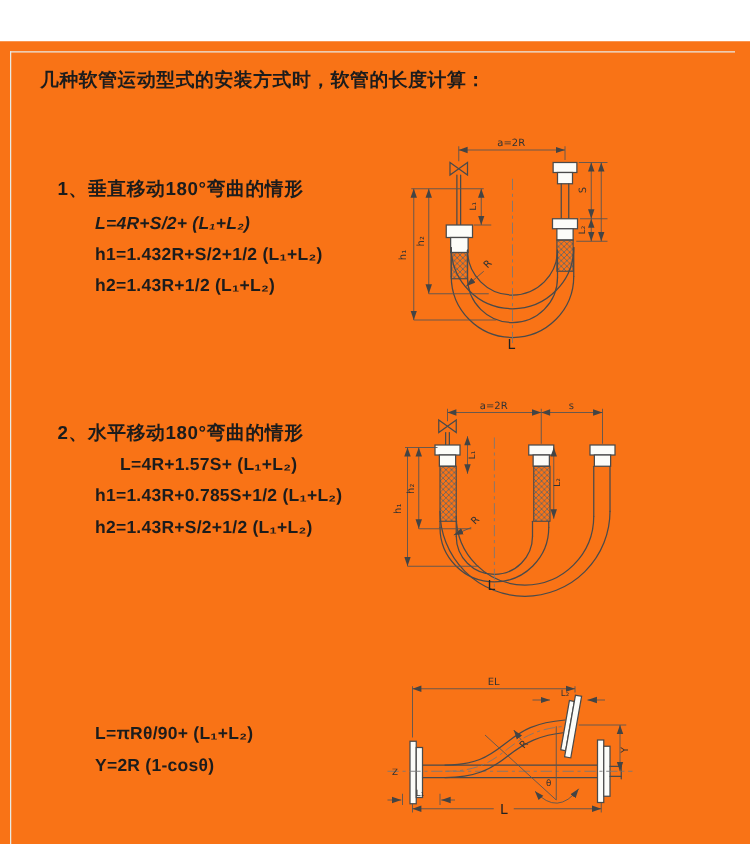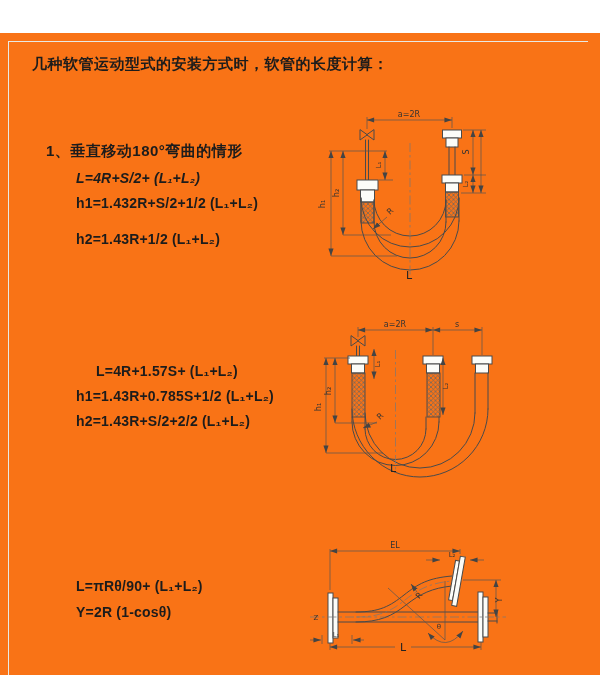--- a/index.html
+++ b/index.html
@@ -41,25 +41,26 @@
   </svg>
 
   <div class="scanline" style="left:8px;top:8px;width:580px;height:1px;"></div>
   <div class="scanline" style="left:8px;top:8px;width:1px;height:650px;"></div>
 
   <div class="t title" style="left:32px;top:22px;">几种软管运动型式的安装方式时，软管的长度计算：</div>
 
   <div class="t h" style="left:46px;top:109px;">1、垂直移动180°弯曲的情形</div>
   <div class="t f" style="left:76px;top:137px;font-style:italic;">L=4R+S/2+ (L₁+L₂)</div>
   <div class="t f" style="left:76px;top:162px;">h1=1.432R+S/2+1/2 (L₁+L₂)</div>
-  <div class="t f" style="left:76px;top:198px;">h2=1.43R+1/2 (L₁+L₂)</div>
-
+  <div class="t f" style="left:76px;top:187px;">h2=1.43R+1/2 (L₁+L₂)</div>
+
+  <div class="t h" style="left:46px;top:304px;">2、水平移动180°弯曲的情形</div>
   <div class="t f" style="left:76px;top:330px;padding-left:20px;">L=4R+1.57S+ (L₁+L₂)</div>
   <div class="t f" style="left:76px;top:355px;">h1=1.43R+0.785S+1/2 (L₁+L₂)</div>
-  <div class="t f" style="left:76px;top:380px;">h2=1.43R+S/2+2/2 (L₁+L₂)</div>
+  <div class="t f" style="left:76px;top:380px;">h2=1.43R+S/2+1/2 (L₁+L₂)</div>
 
   <div class="t f" style="left:76px;top:545px;">L=πRθ/90+ (L₁+L₂)</div>
   <div class="t f" style="left:76px;top:571px;">Y=2R (1-cosθ)</div>
 
   <svg class="diag" style="left:305px;top:72px;" width="290" height="185" viewBox="0 0 290 185">
 
     <line class="thin" x1="62" y1="24" x2="62" y2="12"></line>
     <line class="thin" x1="147" y1="23" x2="147" y2="12"></line>
     <line class="thin" x1="62" y1="15" x2="147" y2="15" marker-start="url(#arS)" marker-end="url(#arE)"></line>
     <text class="dim" x="104" y="12" text-anchor="middle">a=2R</text>

